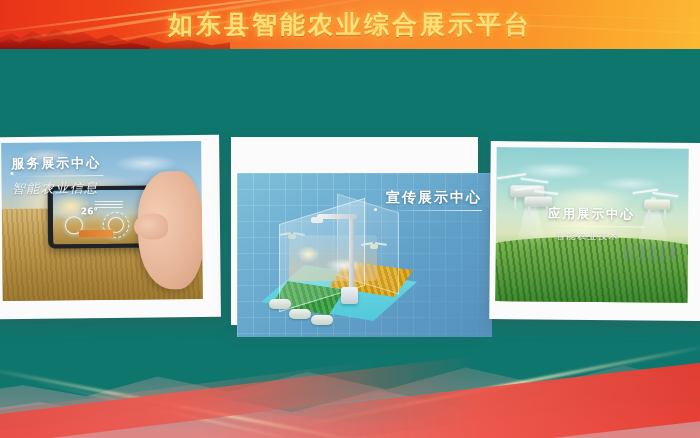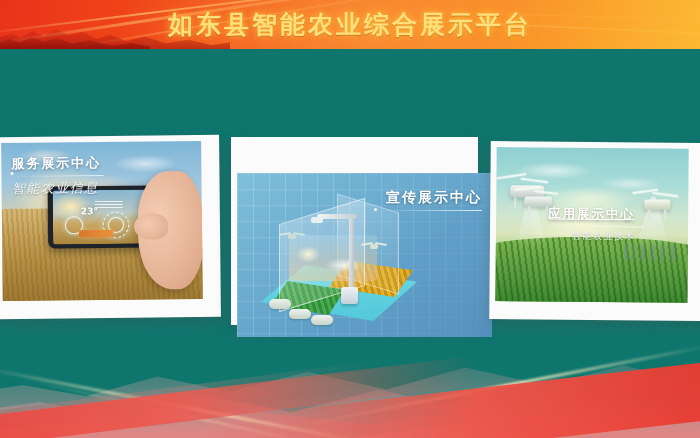--- a/index.html
+++ b/index.html
@@ -219,21 +219,21 @@
     <div class="ribbon rb3"></div>
   </div>
 
   <div class="card" id="cardLeft">
     <div class="inner">
       <div class="clouds"></div>
       <div class="wheat"></div>
       <div class="phone">
         <div class="scr">
           <div class="bars"></div>
-          <div class="temp">23°</div>
+          <div class="temp">26°</div>
           <div class="hud h2"></div>
           <div class="hud h1"></div>
           <div class="hud h3"></div>
           <div class="chipbar"></div>
         </div>
       </div>
       <div class="hand"></div>
       <div class="thumb"></div>
       <div class="card-label" style="left:10px;top:12px;">
         <div class="card-title" style="font-size:13px;">服务展示中心</div>
@@ -303,20 +303,20 @@
       </div>
       <div class="bigdrone" style="left:140px;top:42px;">
         <div class="bd-rot" style="left:-4px;top:0px;width:26px;transform:rotate(-8deg);"></div>
         <div class="bd-rot" style="left:16px;top:3px;width:26px;transform:rotate(7deg);"></div>
         <div class="bd-body" style="left:8px;top:9px;width:26px;height:10px;background:linear-gradient(180deg,#f6f9f0,#c8d2b9);"></div>
         <div class="bd-leg" style="left:12px;top:19px;height:10px;"></div>
         <div class="bd-leg" style="left:28px;top:19px;height:10px;"></div>
       </div>
 
       <div class="card-label" style="left:52px;top:58px;">
-        <div class="card-title" style="font-size:12.5px;text-decoration:underline;">应用展示中心</div>
+        <div class="card-title" style="font-size:12.5px;">应用展示中心</div>
         <div class="rule" style="width:96px;background:linear-gradient(90deg,rgba(255,255,255,.1),rgba(255,255,255,.7));"></div>
-        <div class="card-sub" style="font-size:9px;margin-left:24px;">智能农业技术</div>
+        <div class="card-sub" style="font-size:9px;margin-left:8px;">智能农业技术</div>
       </div>
     </div>
   </div>
 
 </div>
 
 </body></html>

